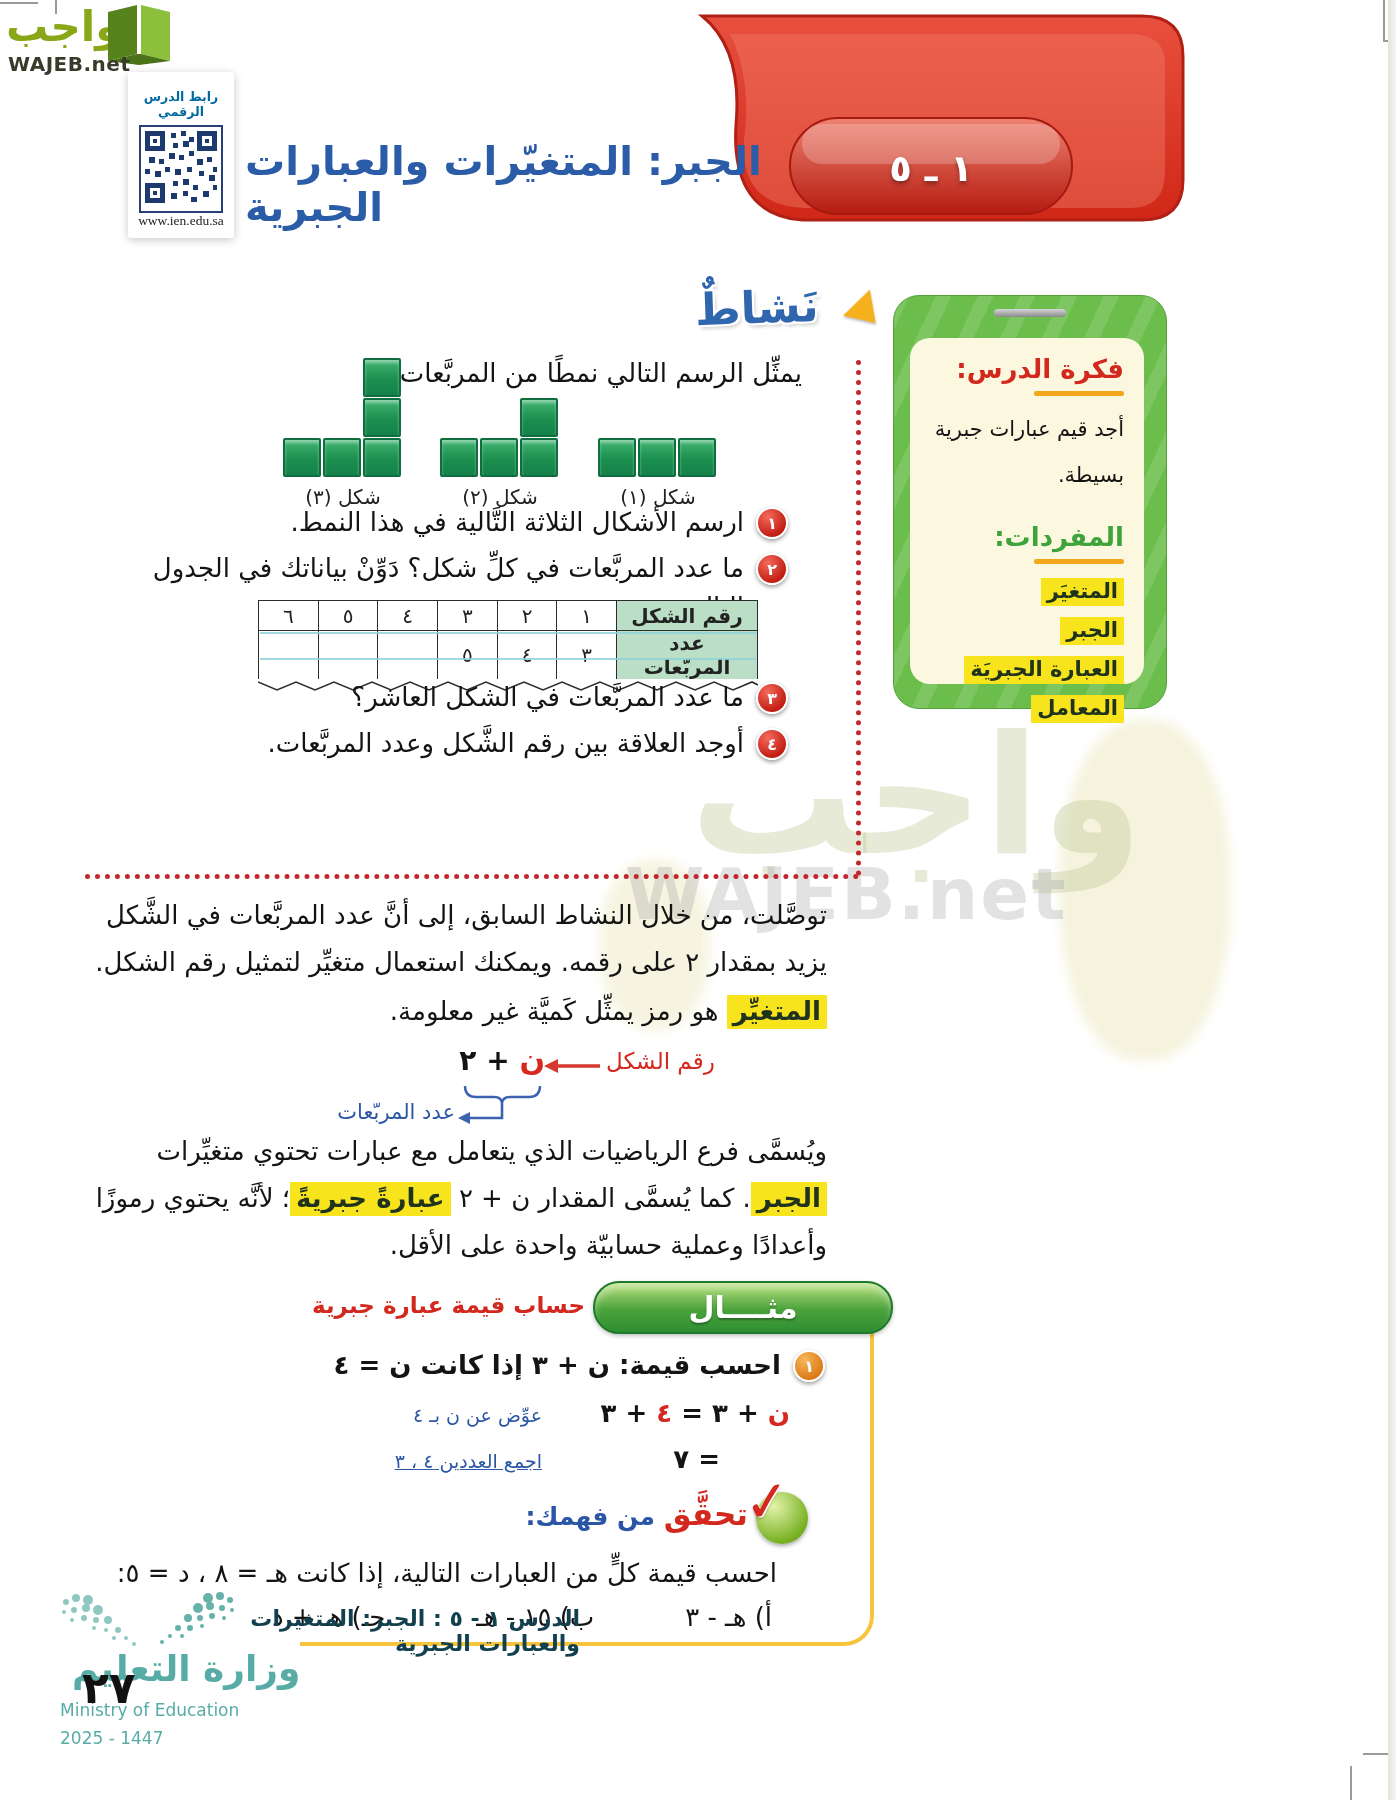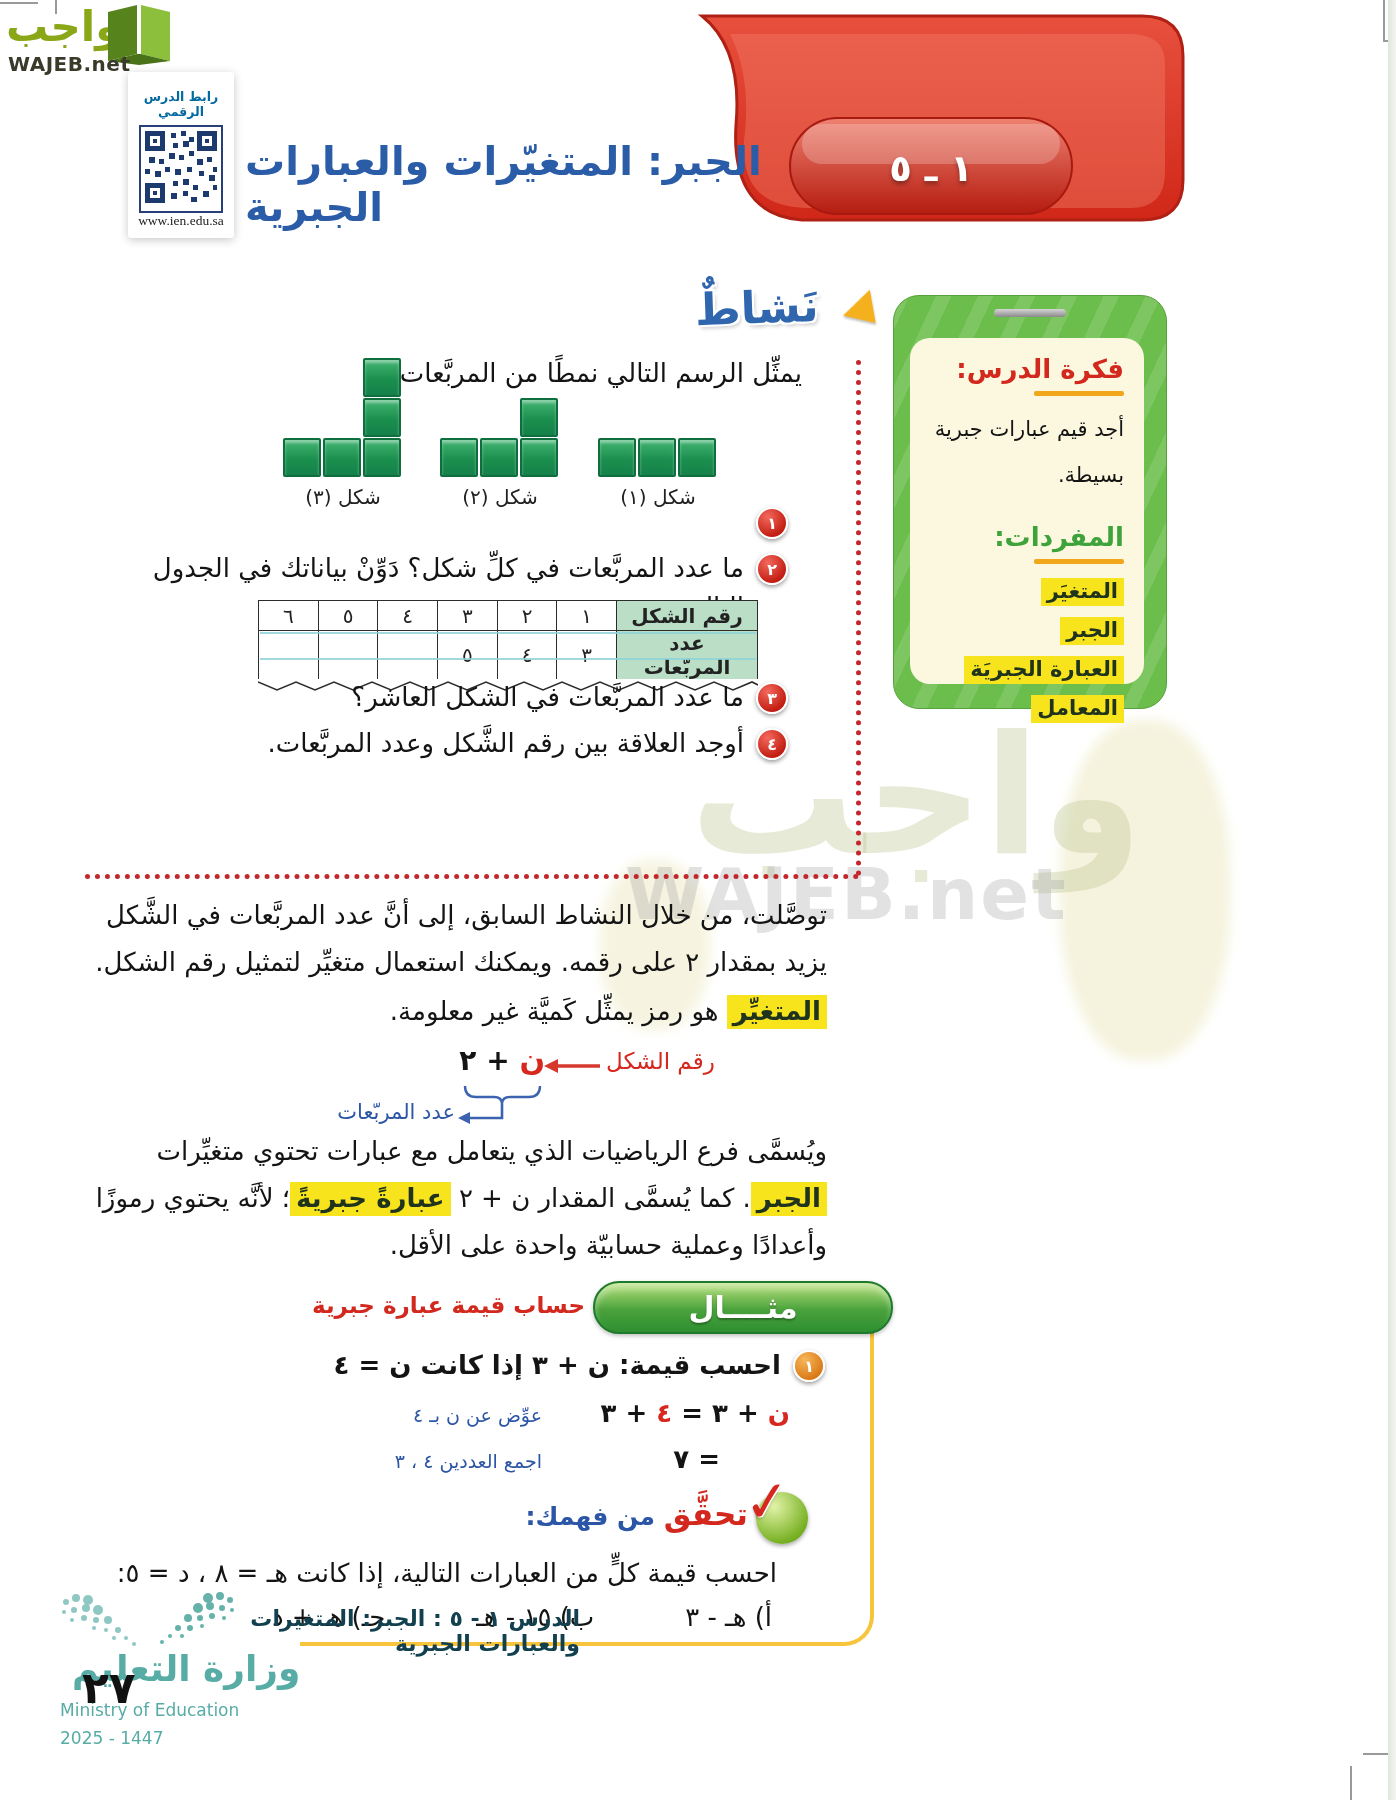--- a/index.html
+++ b/index.html
@@ -222,20 +222,21 @@
       <div class="sq" style="left: 80px; top: 81px;"></div>
       <div class="sq" style="left: 80px; top: 41px;"></div>
       <div class="sq" style="left: 80px; top: 1px;"></div>
     </div>
   <div class="abs fig-label" style="left:598px;top:485px;width:120px;">شكل (١)</div>
   <div class="abs fig-label" style="left:440px;top:485px;width:120px;">شكل (٢)</div>
   <div class="abs fig-label" style="left:283px;top:485px;width:120px;">شكل (٣)</div>
 
   <div class="abs q-row" style="left:85px;top:503px;width:703px;">
     <div class="q-circle">١</div>
+    <div class="q-text">ارسم الأشكال الثلاثة التَّالية في هذا النمط.</div>
   </div>
   <div class="abs q-row" style="left:85px;top:549px;width:703px;">
     <div class="q-circle">٢</div>
     <div class="q-text">ما عدد المربَّعات في كلِّ شكل؟ دَوِّنْ بياناتك في الجدول التالي :</div>
   </div>
 
   <div class="abs" style="left:258px;top:600px;width:500px;">
     <table class="ptable">
       <tbody>
           <tr>
@@ -306,21 +307,21 @@
     <div class="q-circle orange">١</div>
     <div class="q-text" style="font-weight:700;">احسب قيمة: ن + ٣ إذا كانت ن = ٤</div>
   </div>
 
   <div class="abs eq" style="left:555px;top:1398px;width:235px;">
     <span class="red-t">ن</span><span> + ٣ = </span><span class="red-t">٤</span><span> + ٣</span>
   </div>
   <div class="abs note rtl" style="left:402px;top:1404px;width:140px;">عوِّض عن ن بـ ٤</div>
 
   <div class="abs eq" style="left:640px;top:1444px;width:80px;">= ٧</div>
-  <div class="abs note rtl" style="left:392px;top:1450px;width:150px;">اجمع العددين ٤ ، ٣</div>
+  <div class="abs note rtl" style="left:392px;top:1450px;width:150px;text-decoration:underline;">اجمع العددين ٤ ، ٣</div>
 
   <div class="abs check-ball" style="left:756px;top:1492px;"></div>
   <div class="abs check-mark" style="left:744px;top:1474px;">✓</div>
   <div class="abs rtl" style="left:420px;top:1496px;width:328px;">
     <span class="chk-red">تحقَّق</span><span class="chk-blue"> من فهمك:</span>
   </div>
   <div class="abs body-text rtl" style="left:85px;top:1550px;width:692px;">احسب قيمة كلٍّ من العبارات التالية، إذا كانت هـ = ٨ ، د = ٥:</div>
   <div class="abs" style="left:272px;top:1602px;width:500px;display:flex;direction:rtl;justify-content:space-between;font-size:26px;color:#141414;">
     <span>أ) هـ - ٣</span>
     <span>ب) ١٥ - هـ</span>

